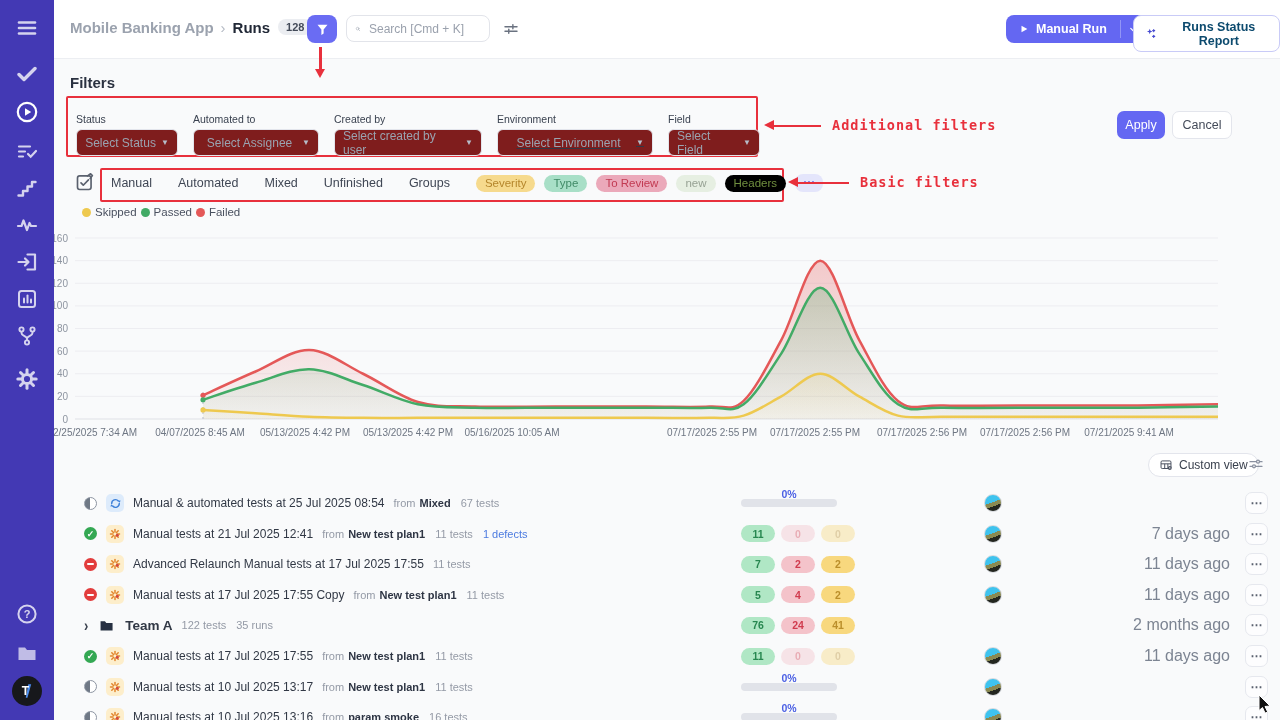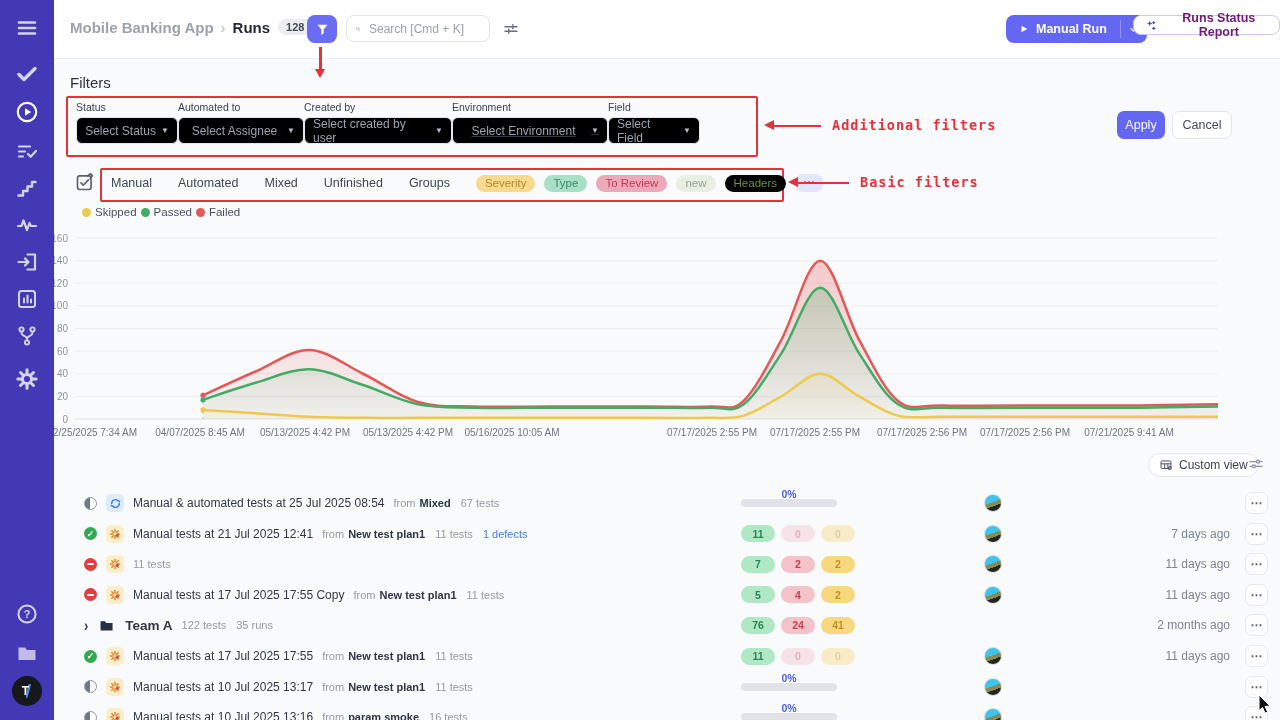--- a/index.html
+++ b/index.html
@@ -25,30 +25,30 @@
     border-radius:8px;background:#fff;display:flex;align-items:center;padding:0 8px;box-sizing:border-box}
   .searchbox input{border:none;outline:none;width:110px;font-size:12px;color:#3a414e;background:transparent;
     font-family:Liberation Sans, sans-serif}
   .searchbox input::placeholder{color:#9aa1ad}
   .adjust-ic{position:absolute;left:502px;top:20px;width:18px;height:18px;cursor:pointer}
   .manual-run{position:absolute;left:1006px;top:15px;height:28px;background:#6467f2;border-radius:8px;
     display:flex;align-items:stretch;color:#fff;cursor:pointer}
   .mr-main{display:flex;align-items:center;gap:7px;padding:0 13px;font-size:12.5px;font-weight:bold}
   .mr-divider{width:1px;background:rgba(255,255,255,.3);margin:5px 0}
   .mr-caret{display:flex;align-items:center;justify-content:center;width:26px}
-  .rsr-btn{position:absolute;left:1133px;top:15px;height:20px;background:#fff;border:1.5px solid #c9cbf7;
+  .rsr-btn{position:absolute;left:1133px;top:15px;height:37px;background:#fff;border:1.5px solid #c9cbf7;
     border-radius:8px;display:flex;align-items:center;gap:12px;padding:0 11px;box-sizing:border-box;
-    color:#701a75;font-size:12.5px;font-weight:bold;cursor:pointer}
+    color:#0c4a6e;font-size:12.5px;font-weight:bold;cursor:pointer}
   
-  .filters-title{position:absolute;left:70px;top:74px;font-size:15px;font-weight:normal;color:#2a3140}
+  .filters-title{position:absolute;left:70px;top:74px;font-size:15px;font-weight:bold;color:#2a3140}
   .red-box1{position:absolute;left:66px;top:96px;width:688px;height:57px;border:2.5px solid #e8303c;border-radius:2px}
-  .fields{position:absolute;left:76px;top:101px;display:flex;}
+  .fields{position:absolute;left:76px;top:113px;display:flex;gap:15px}
   .f-group{display:flex;flex-direction:column}
   .f-label{font-size:10.5px;color:#3a4250;margin-bottom:4px}
-  .f-select{height:27px;border:1px solid #e3e5ec;border-radius:6px;background:#000000;display:flex;
+  .f-select{height:27px;border:1px solid #e3e5ec;border-radius:6px;background:#7f1d1d;display:flex;
     align-items:center;justify-content:space-between;padding:12px 8px;box-sizing:border-box;cursor:pointer}
   .f-ph{font-size:12px;color:#9aa3b0;margin:0 auto}
   .f-car{font-size:8px;color:#b6bcc8;margin-left:5px}
   .apply-btn{position:absolute;left:1117px;top:111px;width:48px;height:28px;background:#6467f2;color:#fff;
     border:none;border-radius:7px;font-size:12.5px;font-family:inherit;cursor:pointer}
   .cancel-btn{position:absolute;left:1172px;top:111px;width:60px;height:28px;background:#fff;color:#444b59;
     border:1px solid #e3e5ec;border-radius:7px;font-size:12.5px;font-family:inherit;cursor:pointer}
   
   .ann-text{position:absolute;font-family:"DejaVu Sans Mono","Liberation Mono",monospace;font-weight:bold;
     font-size:13.5px;color:#e8303c;letter-spacing:1px;white-space:nowrap}
@@ -107,21 +107,21 @@
     align-items:center;justify-content:center}
   .pill-g{background:#b0e7c5;color:#278750}
   .pill-r{background:#f4c3ca;color:#d03b4e}
   .pill-y{background:#f8d87e;color:#bb8f2b}
   .pill.faded{opacity:.4}
   .res-progress{width:96px;position:relative;left:671px}
   .pbar{position:absolute;left:0;width:96px;height:8px;border-radius:4px;background:#e1e3e9;top:11px}
   .plabel{position:relative;width:96px;text-align:center;font-size:10.5px;font-weight:bold;color:#4c61e4}
   .avatar{position:absolute;left:914px;top:6px;width:18px;height:18px;border-radius:50%;cursor:pointer;
     background:linear-gradient(160deg,#3ec3ee 0 46%,#8a8a52 46% 66%,#23261f 66%);border:1px solid #d8dbe0;box-sizing:border-box}
-  .rtime{position:absolute;right:40px;top:0;bottom:0;display:flex;align-items:center;font-size:12px;color:#7c8492}
+  .rtime{position:absolute;right:40px;top:0;bottom:0;display:flex;align-items:center;font-size:16px;color:#7c8492}
   .rmenu{position:absolute;right:2px;top:4px;width:23px;height:22px;border:1px solid #e6e8ee;border-radius:7px;
     background:#fdfdfe;color:#59606e;font-size:12px;font-weight:bold;line-height:18px;cursor:pointer;
     font-family:inherit;padding:0}
   .cursor{position:absolute;left:1258px;top:694px;z-index:20}
 </style>
 </head>
 <body>
 
 <nav class="sidebar">
   <span class="side-ic" style="top:16px">
@@ -538,20 +538,21 @@
               <line x1="16" y1="12" x2="21" y2="12"></line>
               <line x1="5.6" y1="5.6" x2="9" y2="9"></line>
               <line x1="15" y1="15" x2="18.4" y2="18.4"></line>
               <line x1="18.4" y1="5.6" x2="15" y2="9"></line>
               <line x1="9" y1="15" x2="5.6" y2="18.4"></line>
             </g>
             <circle cx="16.5" cy="14.5" r="3" fill="#d4483f"></circle>
           </svg>
         </span>
 
+      <span class="rtitle">Advanced Relaunch Manual tests at 17 Jul 2025 17:55</span>
 
       <span class="rtests">11 tests</span>
 
     </div>
     <span class="result">
         <span class="pill pill-g">7</span>
         <span class="pill pill-r">2</span>
         <span class="pill pill-y">2</span>
       </span>
     <span class="avatar"></span>

